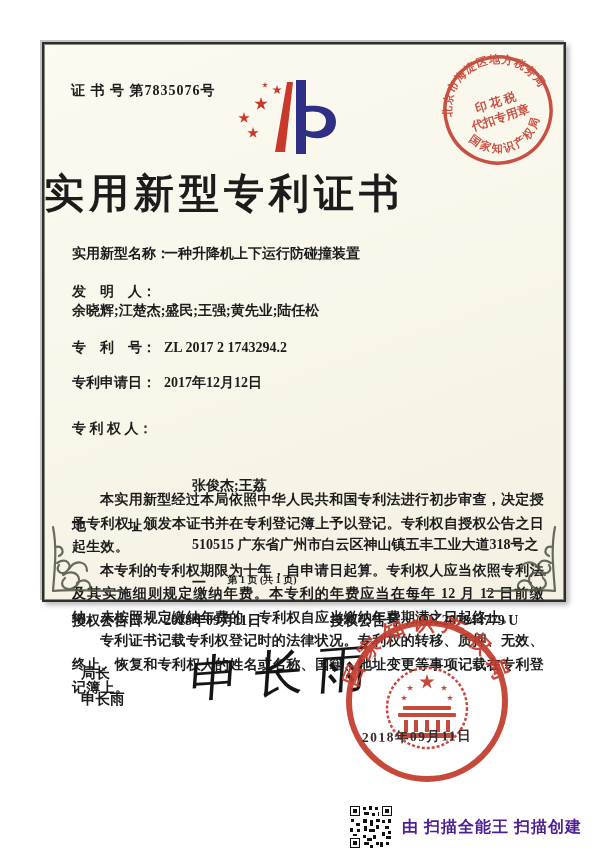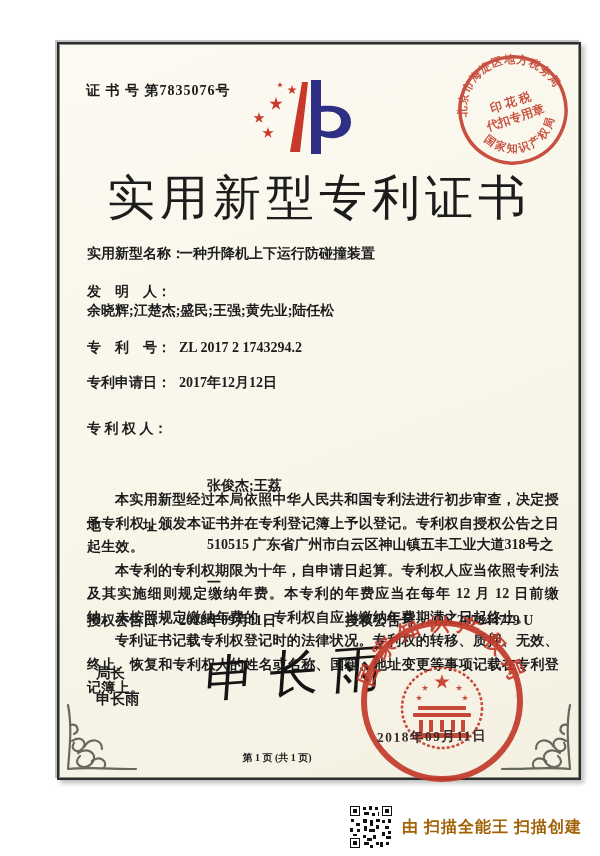--- a/index.html
+++ b/index.html
@@ -4,35 +4,35 @@
 <style>
   * { margin:0; padding:0; box-sizing:border-box; }
   html,body { width:600px; height:856px; }
   body {
     background:#ffffff;
     font-family:"Liberation Serif","DejaVu Serif",serif;
     position:relative; overflow:hidden;
     color:#1c1c1c;
   }
   .cert {
-    position:absolute; left:57px; top:42px; width:524px; height:738px;
+    position:absolute; left:42px; top:42px; width:524px; height:560px;
     background:linear-gradient(160deg,#fcfaf1 0%,#f8f5e9 55%,#f4f1e3 100%);
     border:2px solid #2e2e2e;
     box-shadow:-2px -2px 0 #c2c2c2, 3px 3px 5px rgba(0,0,0,.28), inset 0 0 0 1px #8b8b80;
   }
   .cert-no {
     position:absolute; left:27px; top:38px;
     font-size:14px; font-weight:600; letter-spacing:1px; white-space:pre;
   }
   .logo { position:absolute; left:50%; top:32px; transform:translateX(calc(-50% - 22px)); }
   .tax-stamp { position:absolute; right:8px; top:8px; transform:rotate(-18deg); opacity:.88; }
   .tax-stamp text { font-family:"Liberation Serif",serif; font-weight:700; }
   .title {
-    position:absolute; top:122px; width:100%; text-align:center;
-    font-size:48px; font-weight:400; letter-spacing:5px;
+    position:absolute; top:122px; width:100%; text-align:left;
+    font-size:40px; font-weight:700; letter-spacing:5px;
   }
   .fields { position:absolute; top:200px; left:28px; right:20px; font-size:14px; font-weight:600; }
   .frow { display:flex; align-items:flex-start; line-height:19px; }
   .lbl { display:inline-block; width:92px; white-space:pre; flex:none; }
   .val { white-space:pre-wrap; }
   .mb1 { margin-bottom:19px;text-align:right; } .mb2 { margin-bottom:18px;flex-direction:column; } .mb3 { margin-bottom:16px; }
   .mb4 { margin-bottom:27px; } .mb5 { margin-bottom:2px; } .mb6 { margin-bottom:0px; }
   .pairL { display:flex; width:258px; flex:none; }
   .pairR { display:flex; }
   .body { position:absolute; top:444px; left:28px; right:20px; }
@@ -56,21 +56,21 @@
   .flourish { position:absolute; bottom:3px; opacity:.85; }
   .fl-left { left:3px; }
   .fl-right { right:3px; transform:scaleX(-1); }
   .footer {
     position:absolute; bottom:13px; width:100%; text-align:center;
     font-size:10px; font-weight:600; transform:translateX(-42px); white-space:pre;
   }
   .scan-bar {
     position:absolute; right:18px; bottom:8px; display:flex; align-items:center; gap:10px;
   }
-  .scan-credit { font-size:16px; font-weight:700; color:#a16207; letter-spacing:1px; white-space:pre; }
+  .scan-credit { font-size:16px; font-weight:700; color:#4c1d95; letter-spacing:1px; white-space:pre; }
 </style>
 </head>
 <body>
 
 <div class="cert">
 
   <div class="cert-no">证 书 号 第7835076号</div>
 
   <svg class="logo" width="130" height="84" viewBox="0 0 130 84">
     <g fill="#c8392b">

